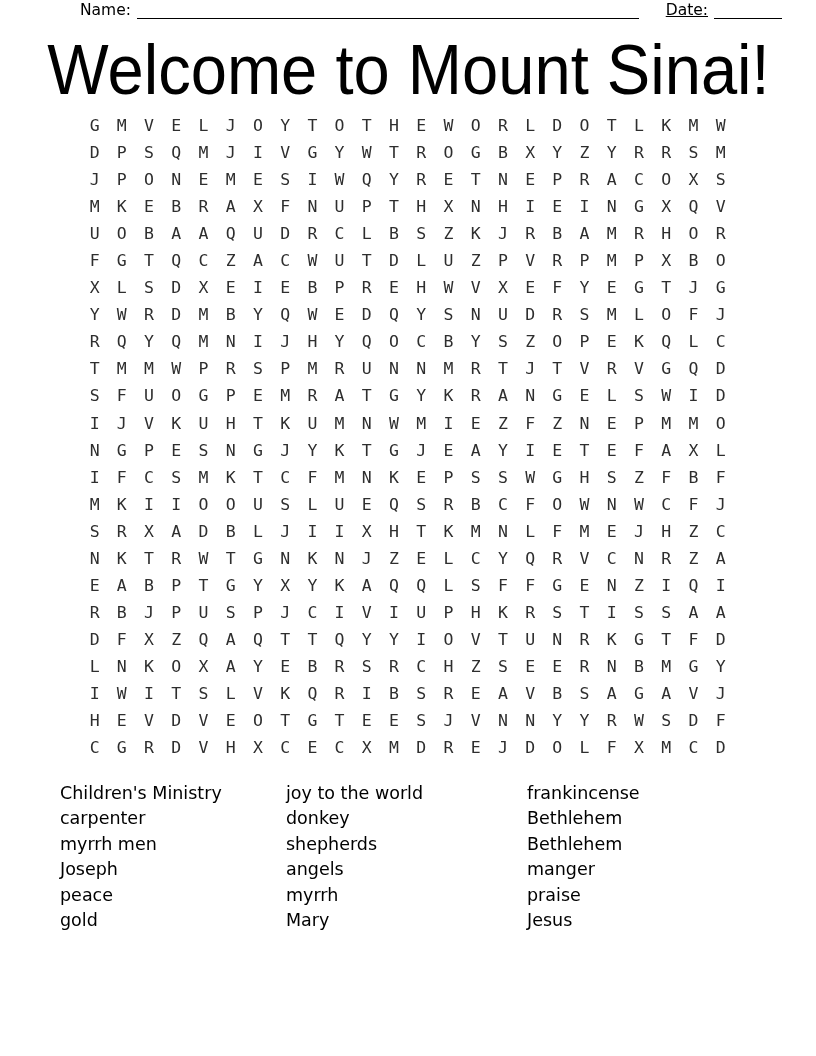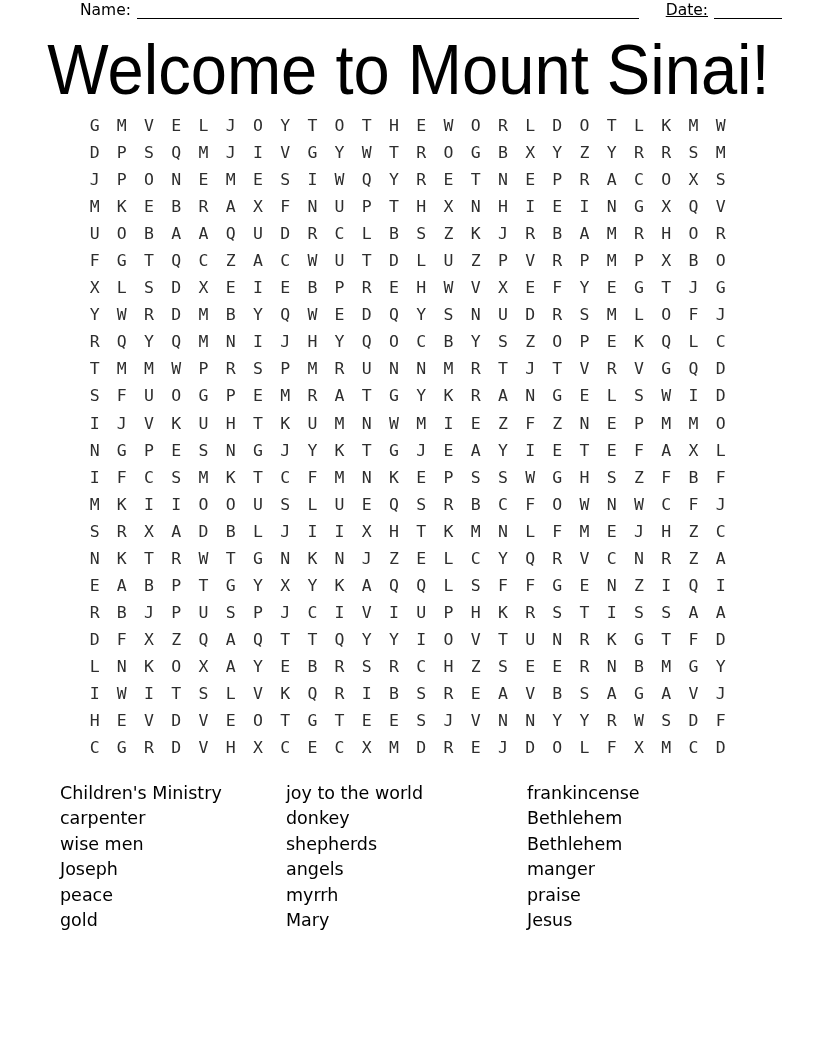--- a/index.html
+++ b/index.html
@@ -689,21 +689,21 @@
       <span class="grid-letter">M</span>
       <span class="grid-letter">C</span>
       <span class="grid-letter">D</span>
     </div>
   </div>
 
 <div class="words">
   <div class="word-col word-col-1">
       <div class="word-item">Children's Ministry</div>
       <div class="word-item">carpenter</div>
-      <div class="word-item">wise men</div>
+      <div class="word-item">myrrh men</div>
       <div class="word-item">Joseph</div>
       <div class="word-item">peace</div>
       <div class="word-item">gold</div>
     </div>
   <div class="word-col word-col-2">
       <div class="word-item">joy to the world</div>
       <div class="word-item">donkey</div>
       <div class="word-item">shepherds</div>
       <div class="word-item">angels</div>
       <div class="word-item">myrrh</div>

